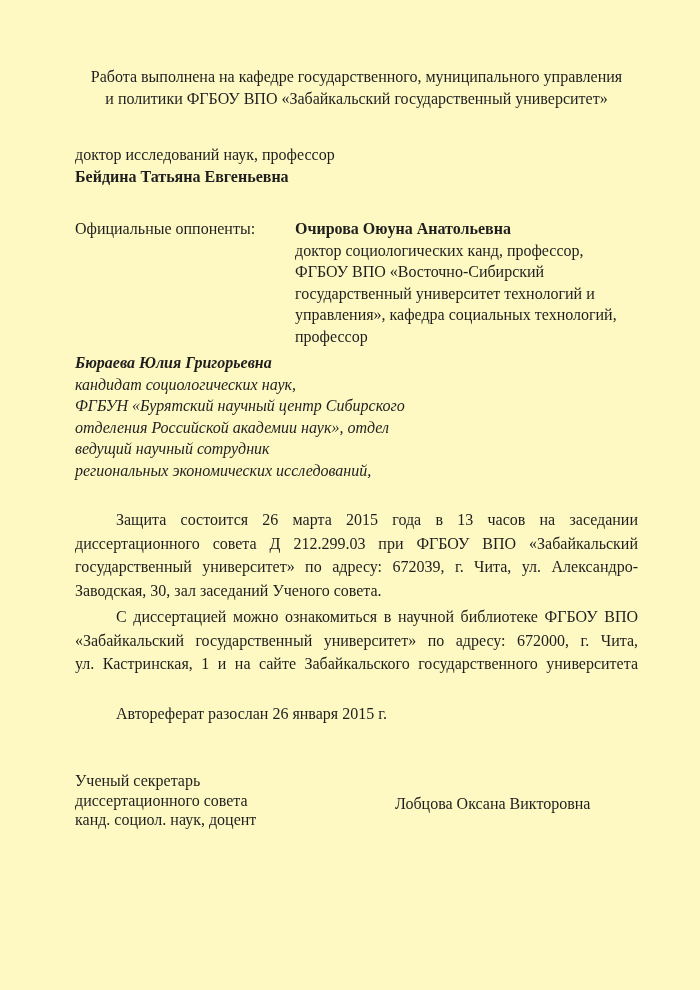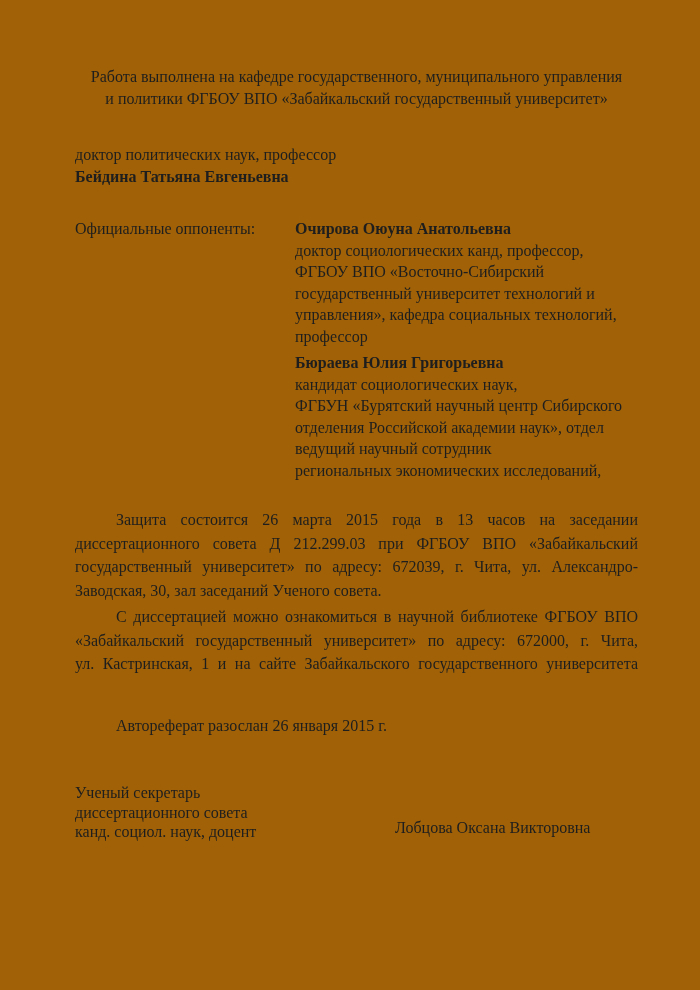--- a/index.html
+++ b/index.html
@@ -1,82 +1,82 @@
 <!DOCTYPE html>
 <html lang="ru"><head>
 <meta charset="utf-8">
 <style>
   html, body { margin: 0; padding: 0; background: #ffffff; }
   .page {
     position: relative;
     width: 700px;
     height: 990px;
-    background: #a16207;
+    background: #fef9c3;
     color: #1e1e1e;
     font-family: "Liberation Serif", "DejaVu Serif", serif;
     font-size: 16px;
     overflow: hidden;
   }
   .content { padding: 0 62px 0 75px; }
 
   .doc-header {
     margin-top: 66px;
     text-align: center;
     line-height: 22px;
   }
 
   .row { display: flex; line-height: 21.5px; }
   .row .label { flex: 0 0 220px; width: 220px; }
   .row .value { flex: 1 1 auto; }
   .bold { font-weight: bold; }
 
   .row-supervisor { margin-top: 34px; }
   .row-opponents  { margin-top: 31px; }
-  .opponent-2     { margin-left: 220px; margin-top: 5px; line-height: 21.5px; }
+  .opponent-2     { margin-top: 5px; line-height: 21.5px; font-style: italic; }
   .row-leading    { margin-top: 14px; }
 
   .para { line-height: 23.5px; }
   .para-defense { margin-top: 27px; font-family: Liberation Serif, serif; }
   .para-library { margin-top: 3px; }
   .jline { text-align: justify; text-align-last: justify; }
   .firstline { padding-left: 41px; }
   .lastline { text-align: left; text-align-last: left; }
 
   .sent-line {
-    margin-top: 38px;
+    margin-top: 26px;
     padding-left: 41px;
     line-height: 23.5px;
   }
 
   .signature {
     position: relative;
     margin-top: 46px;
     line-height: 19.5px;
   }
   .sig-name {
     position: absolute;
     left: 320px;
-    bottom: 4px;
+    bottom: 16px;
     white-space: nowrap;
   }
 </style>
 </head>
 <body>
 
 <div class="page">
   <div class="content">
 
     <div class="doc-header">
       <div>Работа выполнена на кафедре государственного, муниципального управления</div>
       <div>и политики ФГБОУ ВПО «Забайкальский государственный университет»</div>
     </div>
 
     <div class="row row-supervisor">
       <div class="value">
-        <div>доктор политических наук, профессор</div>
+        <div>доктор исследований наук, профессор</div>
         <div class="bold">Бейдина Татьяна Евгеньевна</div>
       </div>
     </div>
 
     <div class="row row-opponents">
       <div class="label">Официальные оппоненты:</div>
       <div class="value">
         <div class="bold">Очирова Оюуна Анатольевна</div>
         <div>доктор социологических канд, профессор,</div>
         <div>ФГБОУ ВПО «Восточно-Сибирский</div>

